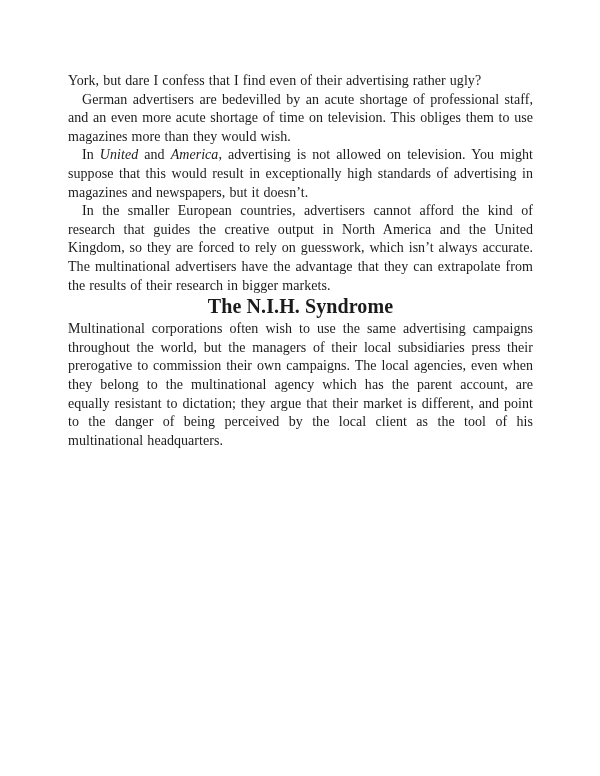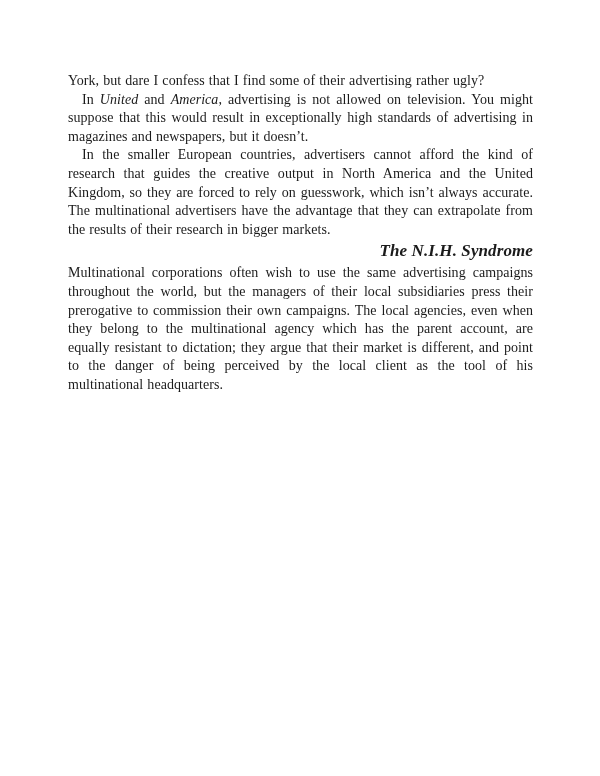--- a/index.html
+++ b/index.html
@@ -35,32 +35,32 @@
     text-indent: 14px;
   }
   .para em {
     font-style: italic;
   }
   .section-heading {
     margin: 0;
     padding: 0;
     margin-top: 0px;
     margin-bottom: 2px;
-    font-size: 17px;
+    font-size: 20px;
     line-height: 23px;
     font-weight: bold;
     letter-spacing: 0.1px;
-    text-align: right;
-    font-style: italic;
+    text-align: center;
   }
 </style>
 </head>
 <body>
 
 <div class="page">
   <div class="text-block">
-    <p class="para"><span>York, but dare I confess that I find some of their advertising rather ugly?</span></p>
+    <p class="para"><span>York, but dare I confess that I find even of their advertising rather ugly?</span></p>
+    <p class="para indent"><span>German advertisers are bedevilled by an acute shortage of professional staff, and an even more acute shortage of time on television. This obliges them to use magazines more than they would wish.</span></p>
     <p class="para indent"><span>In </span><em>United</em><span> and </span><em>America</em><span>, advertising is not allowed on television. You might suppose that this would result in exceptionally high standards of advertising in magazines and newspapers, but it doesn’t.</span></p>
     <p class="para indent"><span>In the smaller European countries, advertisers cannot afford the kind of research that guides the creative output in North America and the United Kingdom, so they are forced to rely on guesswork, which isn’t always accurate. The multinational advertisers have the advantage that they can extrapolate from the results of their research in bigger markets.</span></p>
     <h2 class="section-heading">The N.I.H. Syndrome</h2>
     <p class="para"><span>Multinational corporations often wish to use the same advertising campaigns throughout the world, but the managers of their local subsidiaries press their prerogative to commission their own campaigns. The local agencies, even when they belong to the multinational agency which has the parent account, are equally resistant to dictation; they argue that their market is different, and point to the danger of being perceived by the local client as the tool of his multinational headquarters.</span></p>
   </div>
 </div>
 
 </body></html>

